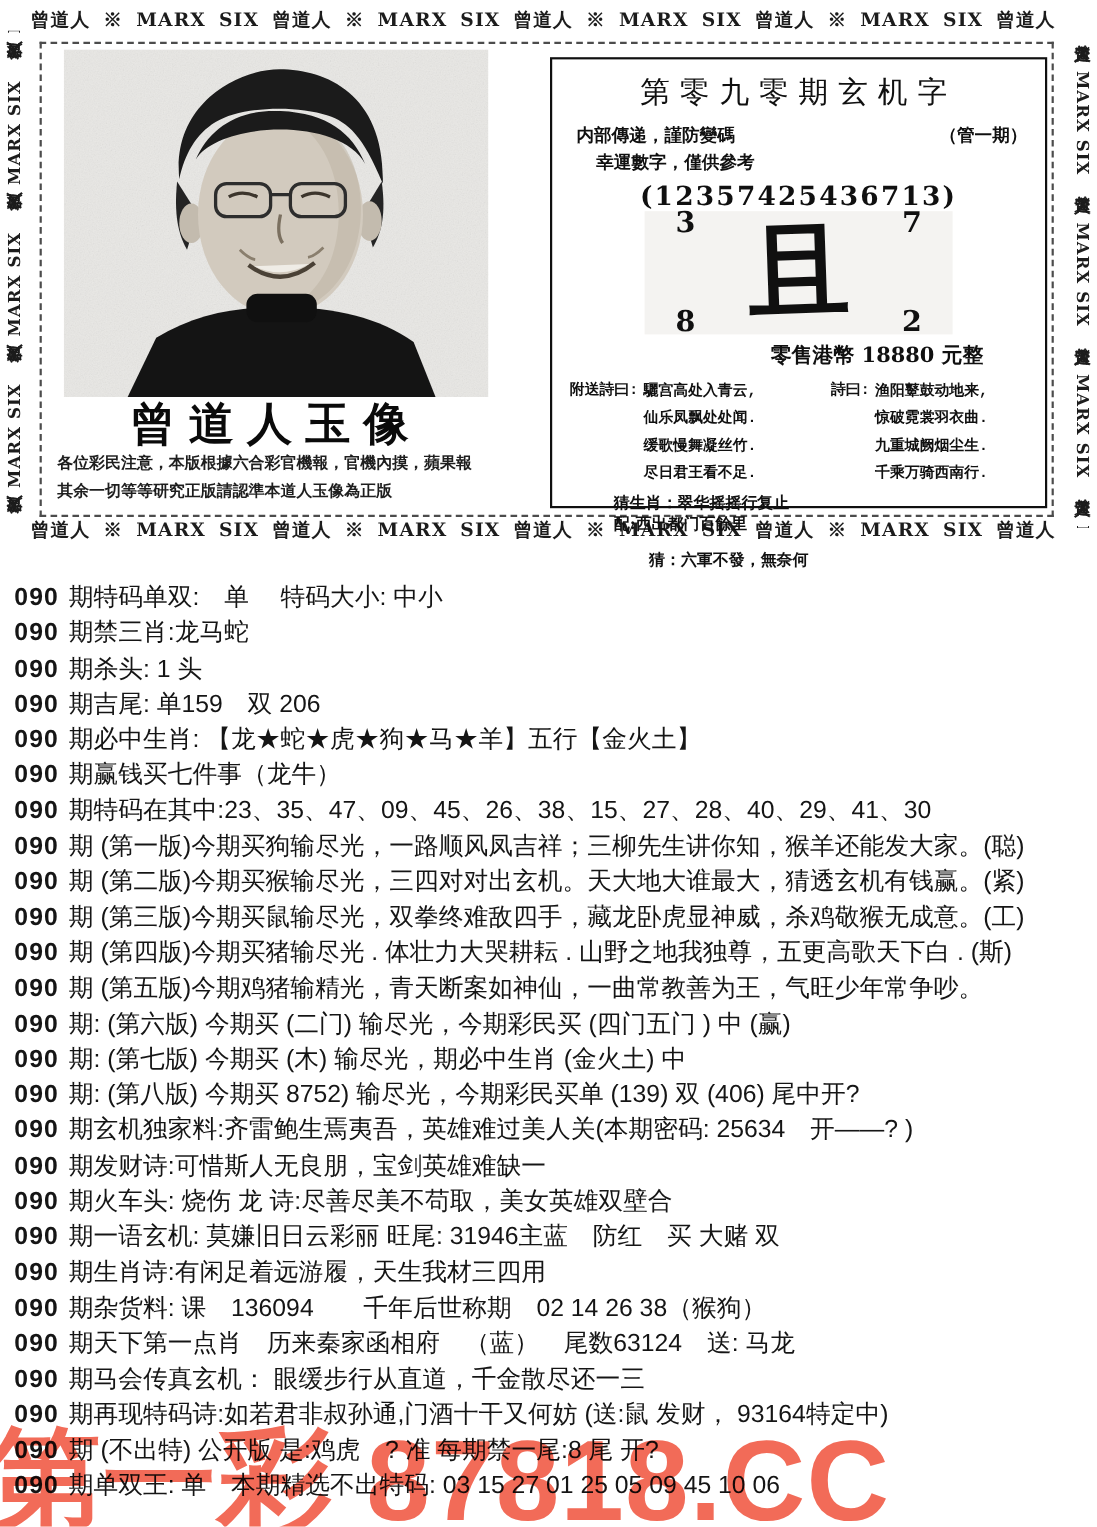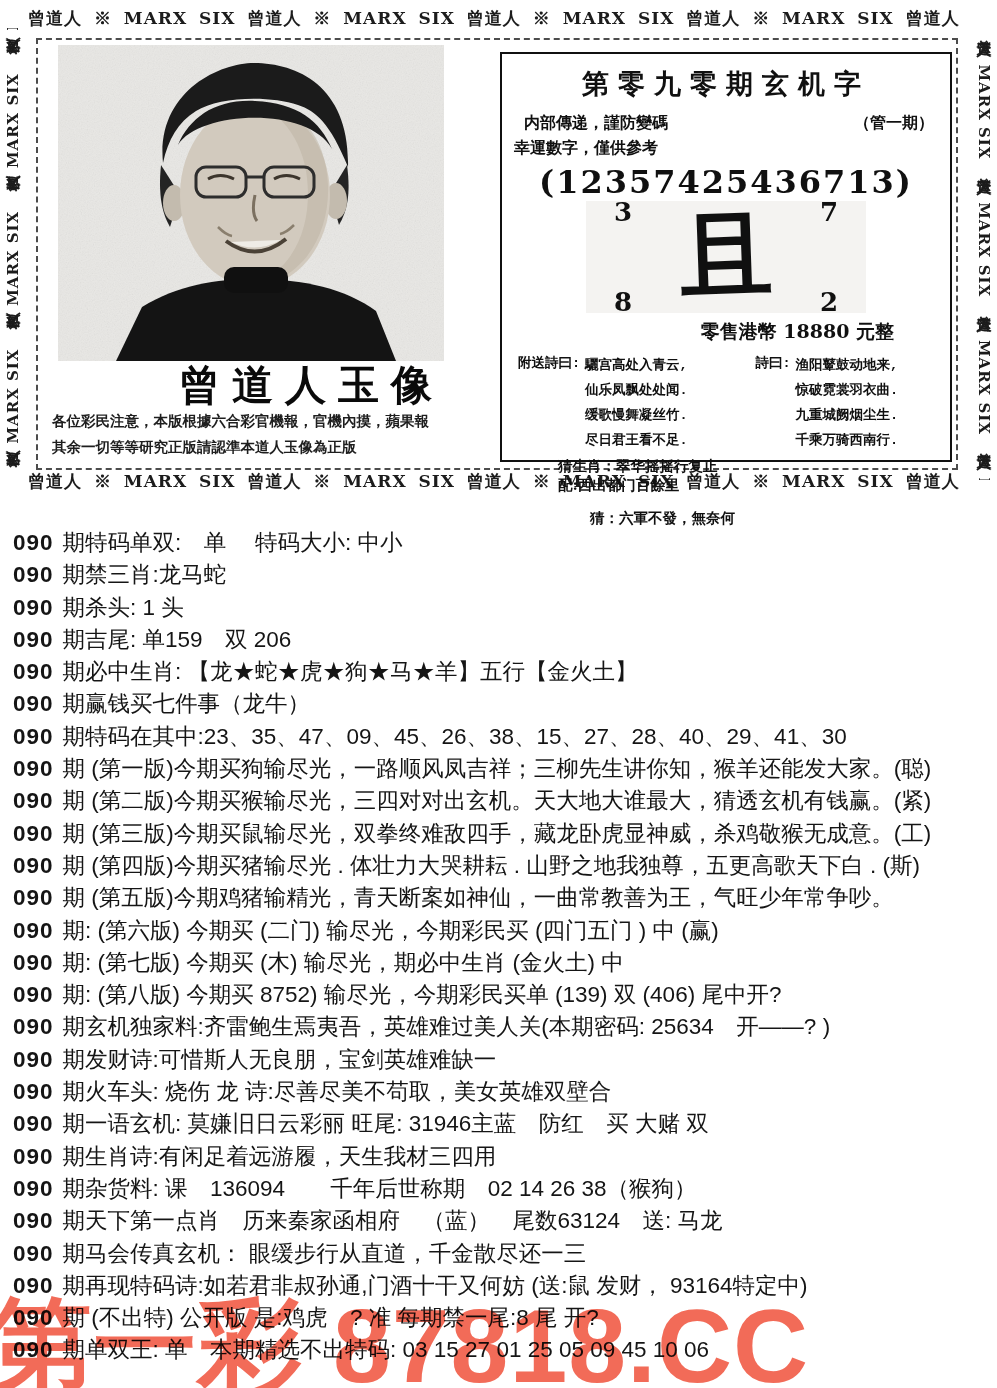--- a/index.html
+++ b/index.html
@@ -16,33 +16,33 @@
               writing-mode:vertical-rl;font-family:"DejaVu Serif",serif;font-weight:700;font-size:15px;
               letter-spacing:1px;color:#1c1c1c;}
   .border-col.left{left:3px;transform:rotate(180deg);}
   .border-col.right{right:3px;}
   .frame{position:absolute;left:36px;top:38px;width:918px;height:428px;border:2px dashed #4c4c4c;}
 
   
   .photo{position:absolute;left:58px;top:45px;width:386px;height:316px;}
   .photo svg{width:100%;height:100%;display:block;}
 
-  .caption{position:absolute;left:58px;top:358px;width:386px;text-align:right;
+  .caption{position:absolute;left:58px;top:358px;width:386px;text-align:center;
            font-family:"DejaVu Serif",serif;font-weight:900;font-size:41px;letter-spacing:12px;color:#0a0a0a;}
   .notice{position:absolute;left:52px;top:408px;width:410px;font-family:"DejaVu Serif",serif;
           font-weight:700;font-size:14.5px;line-height:1.78;color:#1e1e1e;}
 
   
   .panel{position:absolute;left:500px;top:52px;width:452px;height:410px;border:2px solid #101010;
          font-family:"DejaVu Serif",serif;color:#101010;box-sizing:border-box;}
-  .panel-title{text-align:center;font-size:27px;font-weight:700;letter-spacing:9px;margin-top:12px;}
+  .panel-title{text-align:center;font-size:27px;font-weight:400;letter-spacing:9px;margin-top:12px;}
   .panel-sub{display:flex;justify-content:space-between;padding:0 16px 0 22px;font-size:16px;
              font-weight:700;margin-top:11px;}
-  .panel-lucky-label{padding-left:12px;font-size:16px;font-weight:700;margin-top:4px;}
-  .panel-lucky-numbers{text-align:center;font-size:32px;font-weight:700;letter-spacing:2px;margin-top:4px;}
+  .panel-lucky-label{padding-left:40px;font-size:16px;font-weight:700;margin-top:4px;}
+  .panel-lucky-numbers{text-align:center;font-size:24px;font-weight:700;letter-spacing:2px;margin-top:4px;}
   .char-block{position:relative;width:280px;height:112px;margin:0 auto;background:#f4f3f1;}
   .cb-n{position:absolute;font-size:26px;font-weight:700;}
   .cb-tl{left:28px;top:-4px;} .cb-tr{right:28px;top:-4px;}
   .cb-bl{left:28px;bottom:-4px;} .cb-br{right:28px;bottom:-4px;}
   .cb-char{position:absolute;left:50%;top:50%;transform:translate(-50%,-52%) rotate(-2deg);
            font-size:92px;line-height:1;font-weight:900;font-family:"DejaVu Serif",serif;}
   .price{text-align:right;padding-right:56px;font-size:19px;font-weight:700;margin-top:6px;}
   .poems{display:flex;padding:9px 8px 0 16px;font-size:13.5px;font-weight:700;}
   .poem{display:flex;font-family:Liberation Mono, monospace;}
   .poem.leftp{width:56%;}

